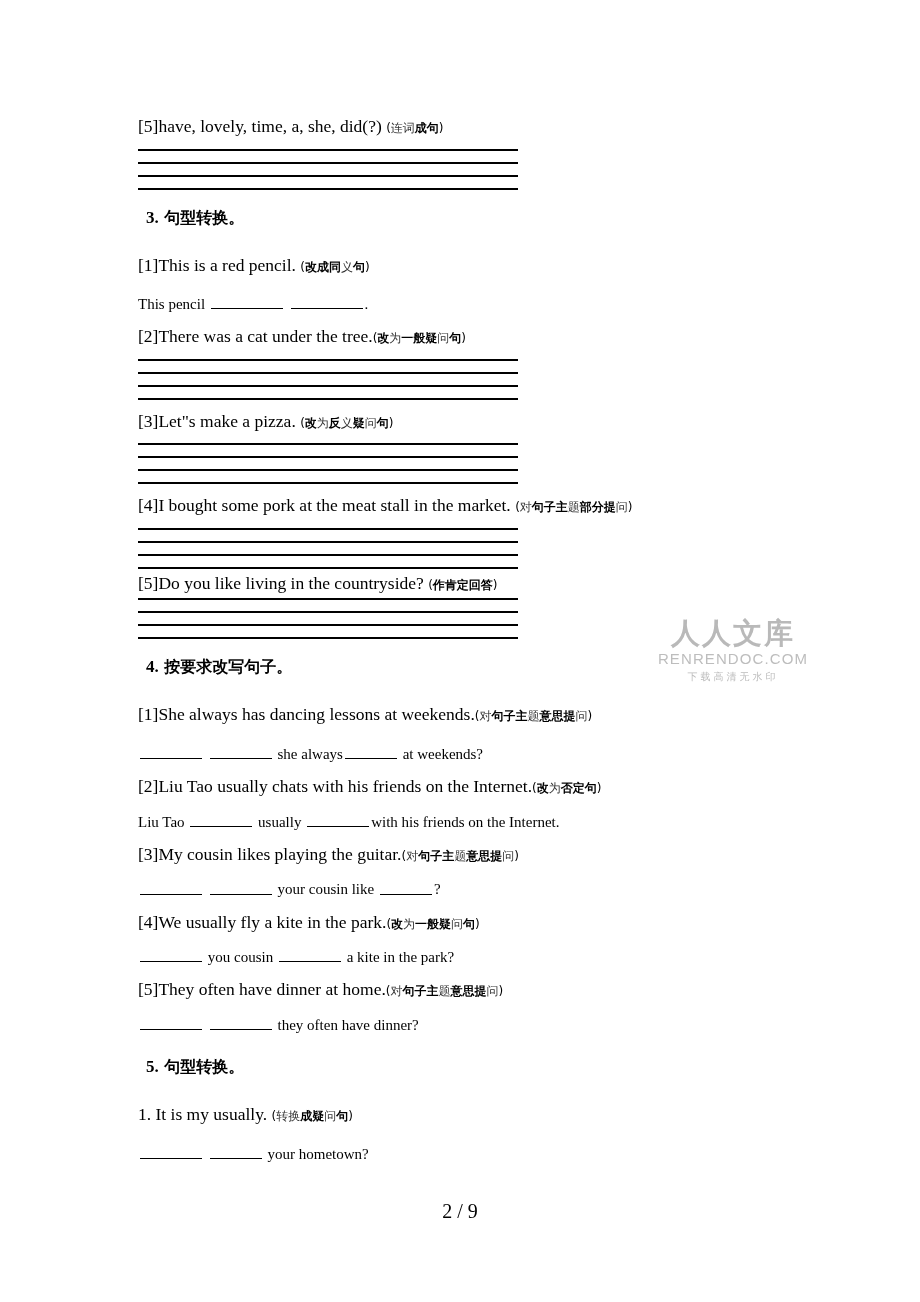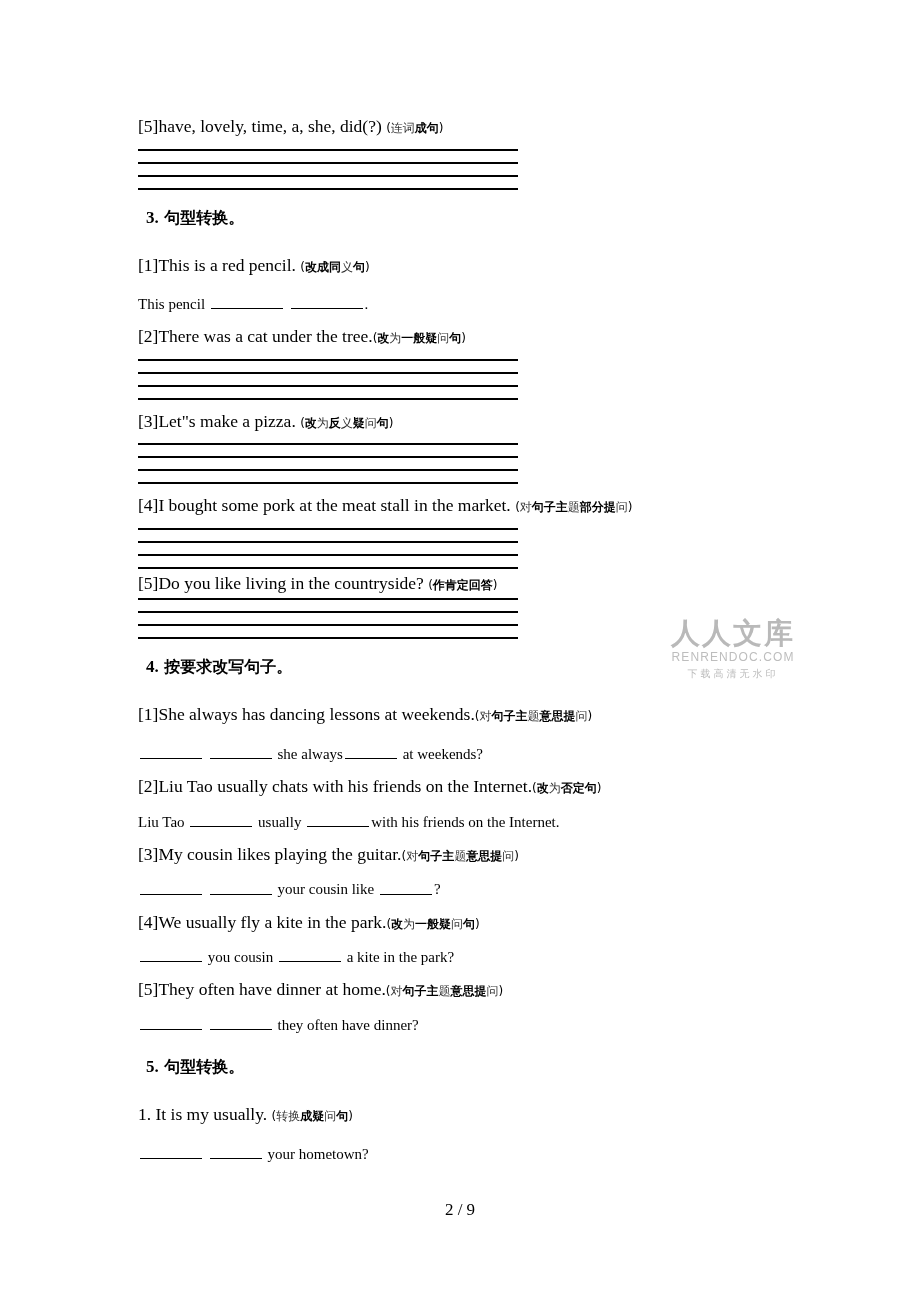--- a/index.html
+++ b/index.html
@@ -94,42 +94,42 @@
   .wm-main {
     font-family: "DejaVu Sans", sans-serif;
     font-weight: 700;
     font-size: 29px;
     letter-spacing: 2px;
     color: #b9b9b9;
     line-height: 1.05;
   }
   .wm-url {
     font-family: "Liberation Sans", sans-serif;
-    font-size: 12px;
+    font-size: 15px;
     letter-spacing: 1.1px;
     color: #bdbdbd;
     margin-top: 2px;
   }
   .wm-sub {
     font-family: "DejaVu Sans", sans-serif;
     font-size: 10px;
     letter-spacing: 3px;
     color: #bdbdbd;
     margin-top: 3px;
   }
 
   
   .footer {
     position: absolute;
     left: 0;
     top: 1200px;
     width: 920px;
     text-align: center;
     font-family: "Liberation Serif", serif;
-    font-size: 17px;
+    font-size: 20px;
     color: #000;
   }
 
   .spacer-6  { height: 6px; }
   .spacer-10 { height: 10px; }
   .spacer-13 { height: 13px; }
   .spacer-16 { height: 16px; }
   .spacer-20 { height: 20px; }
 </style>
 </head>

